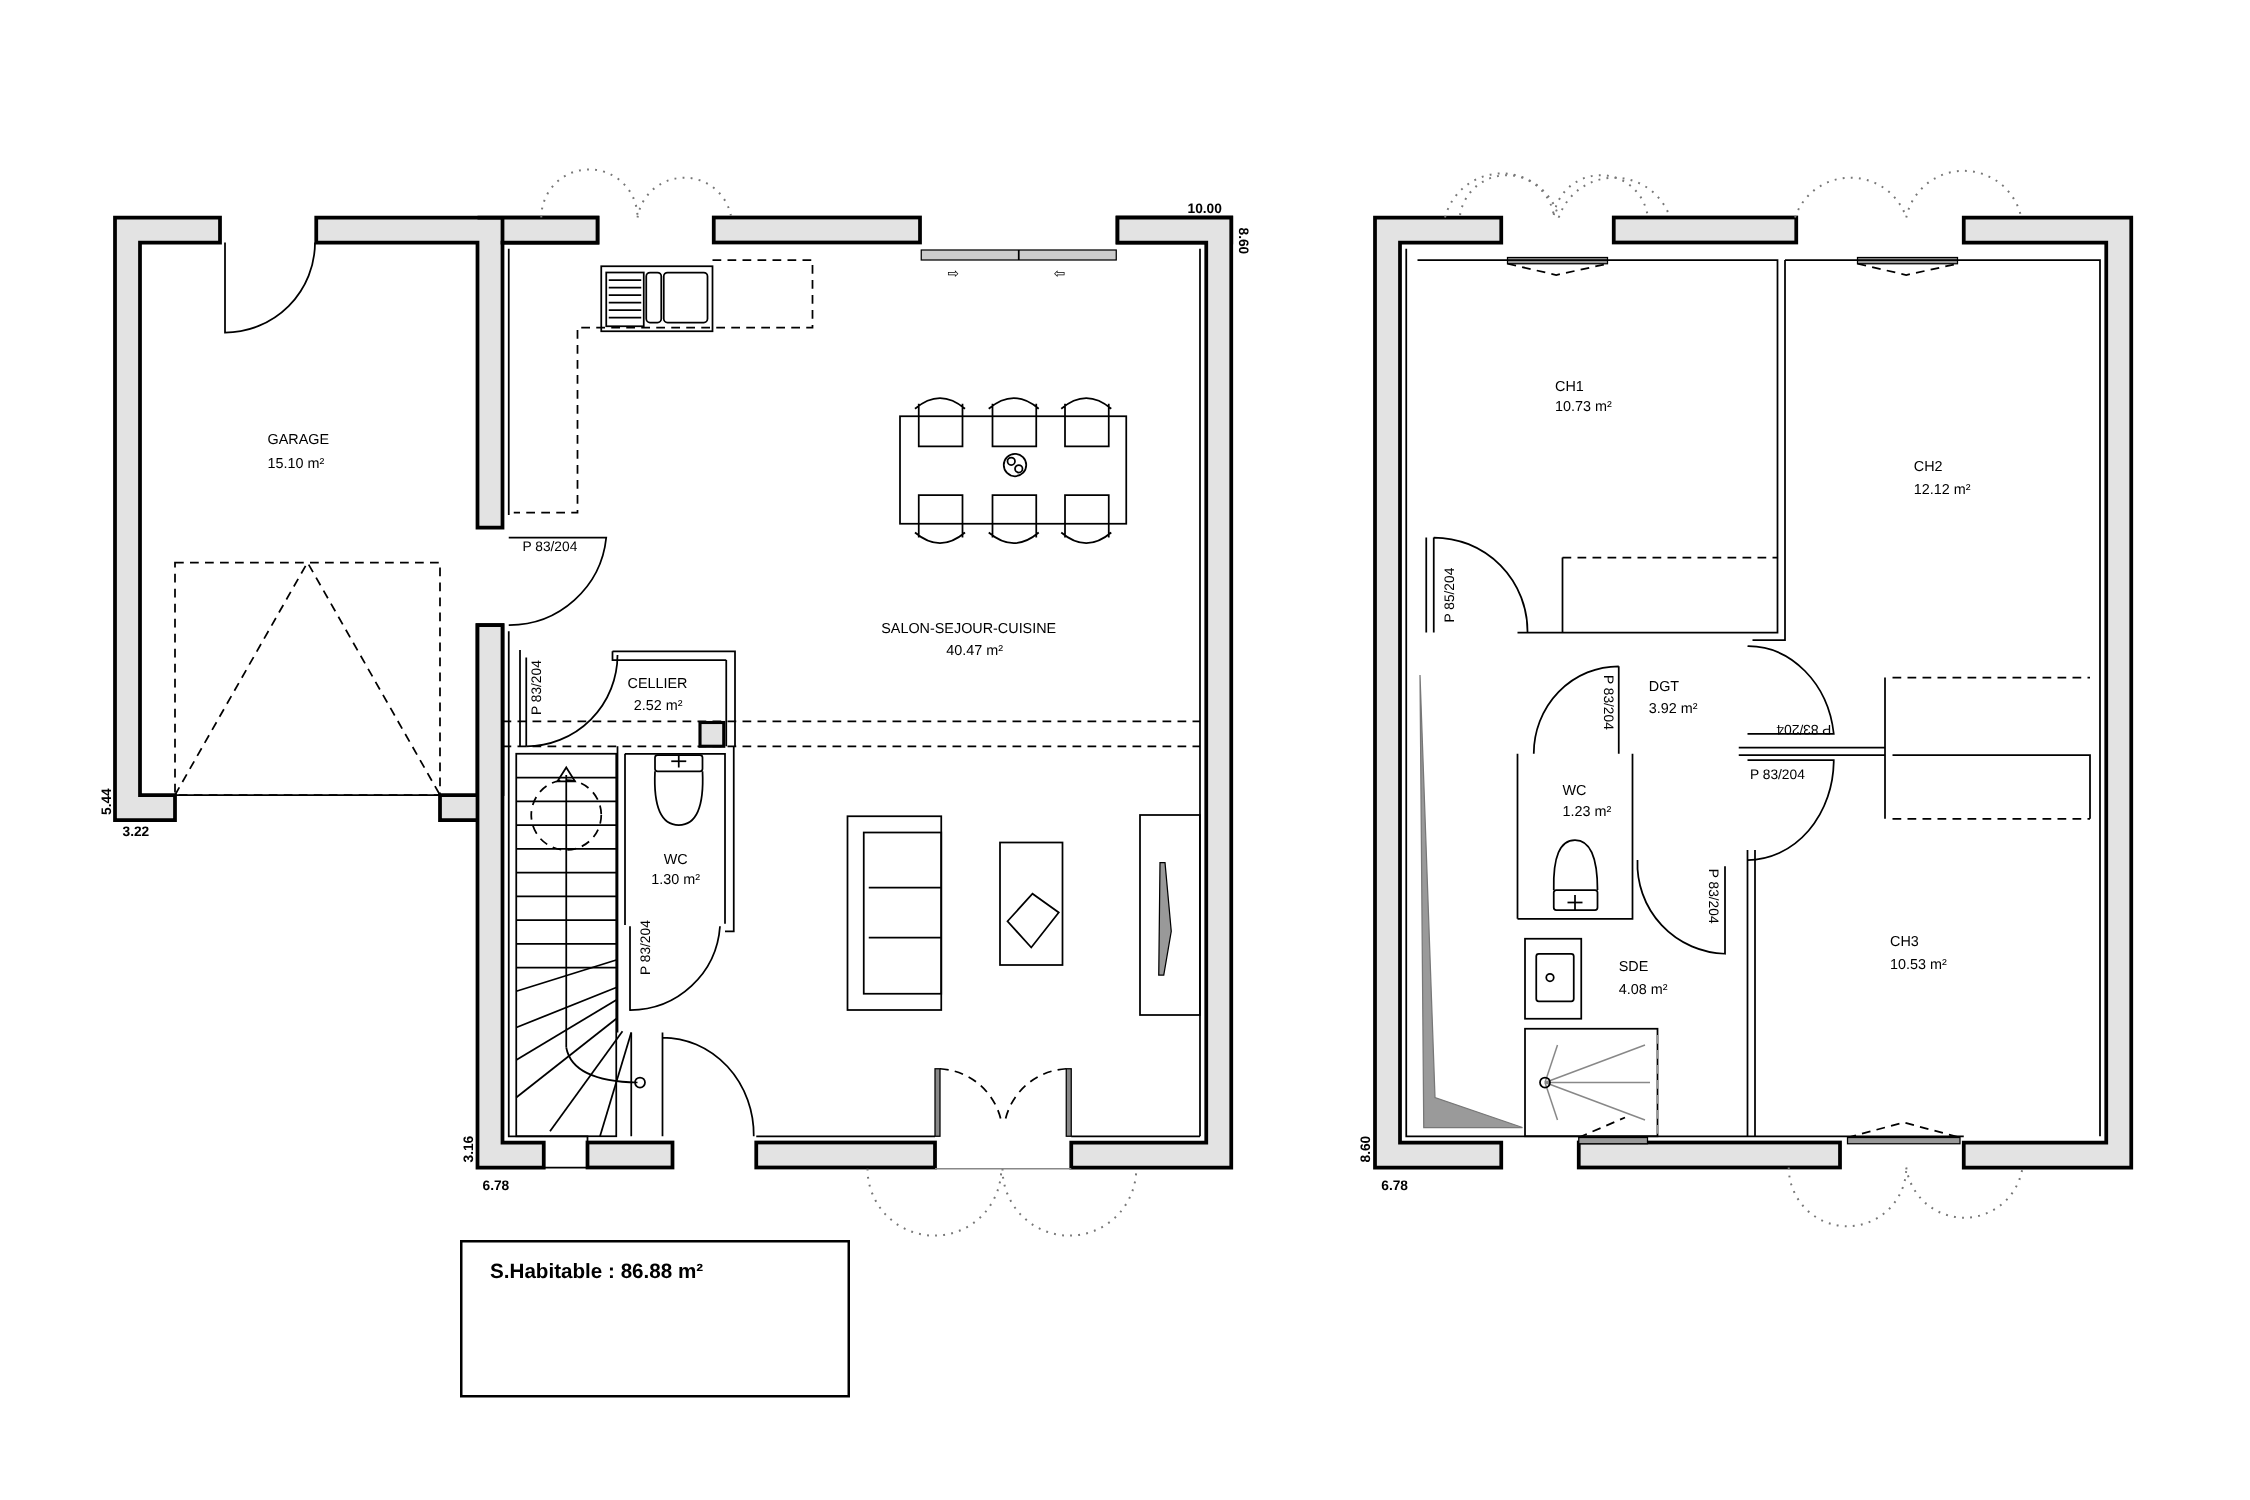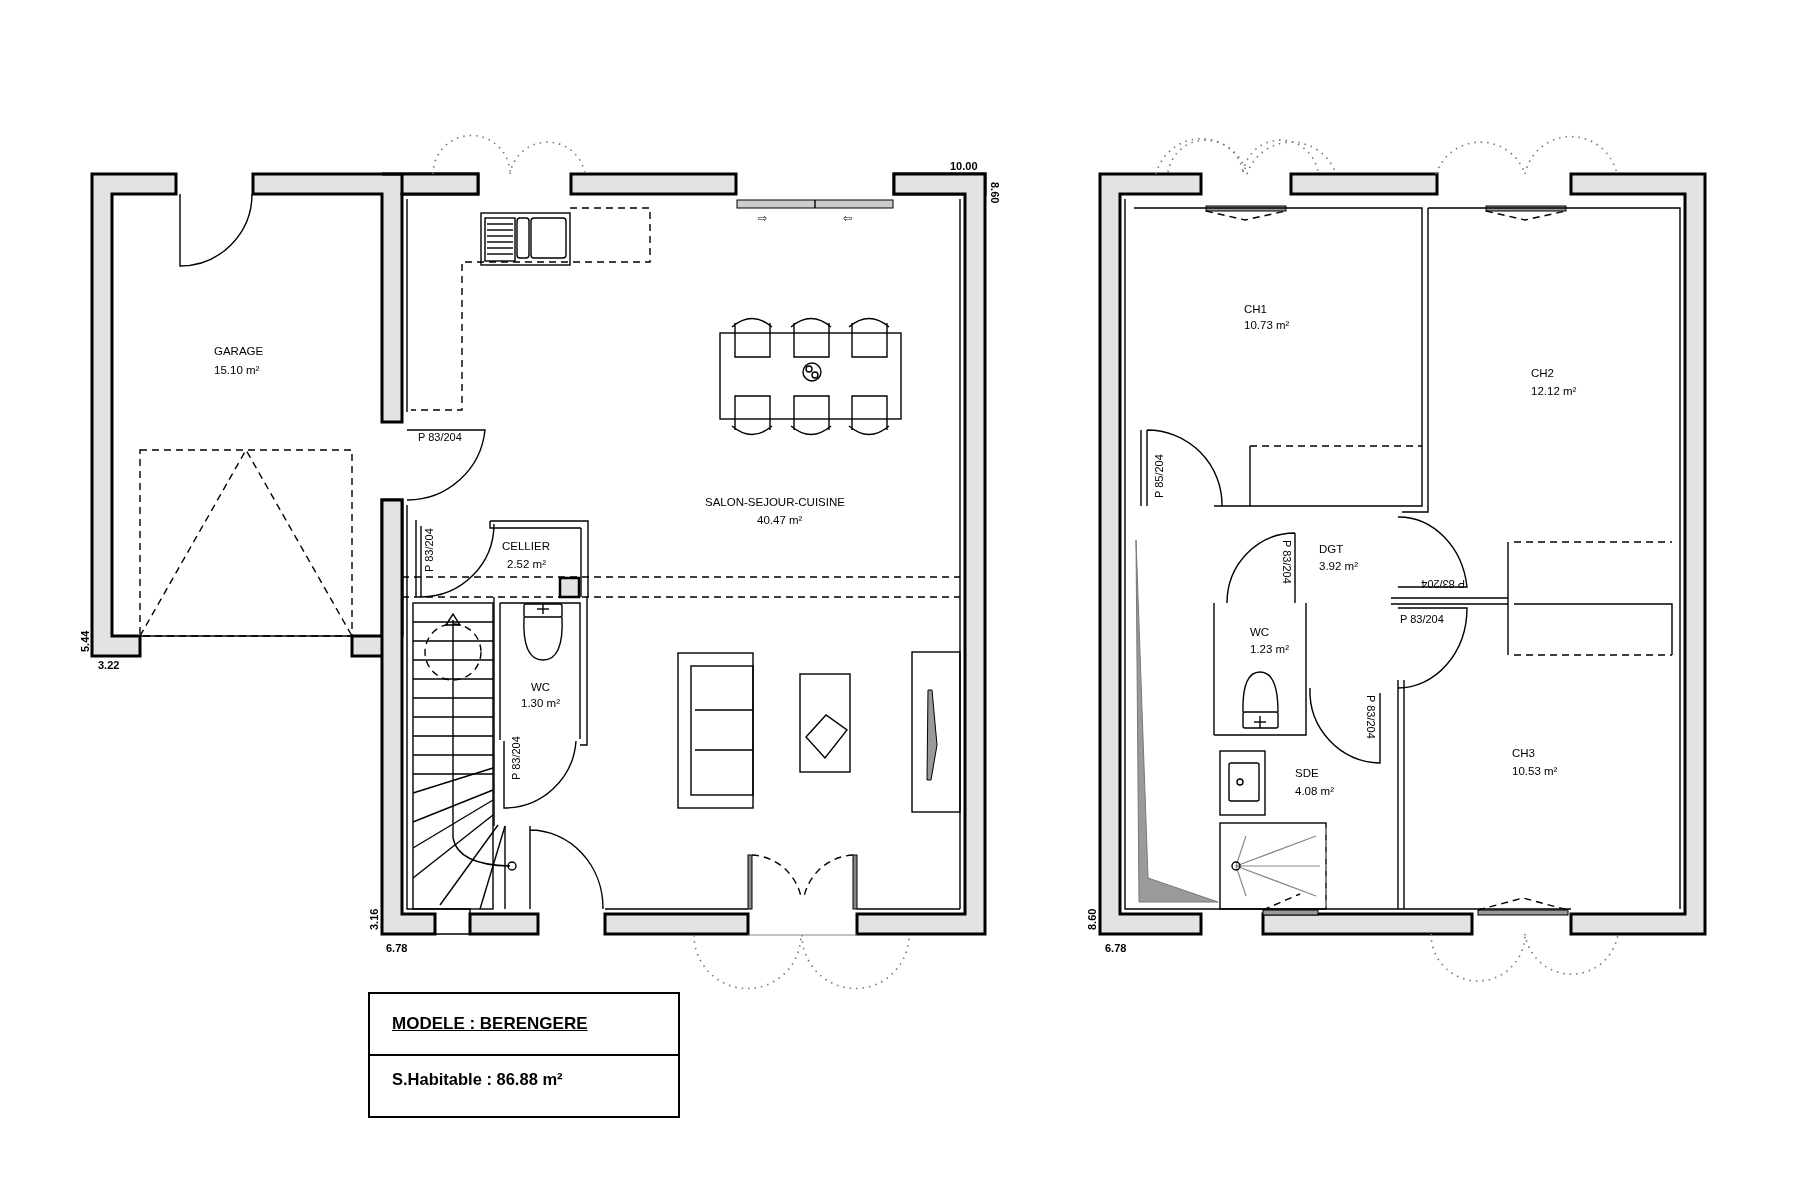--- a/index.html
+++ b/index.html
@@ -274,15 +274,14 @@
     <text class="room" x="1295" y="795">4.08 m²</text>
     <text class="room" x="1512" y="757">CH3</text>
     <text class="room" x="1512" y="775">10.53 m²</text>
 
     <text class="dim" transform="translate(1096,930) rotate(-90)">8.60</text>
     <text class="dim" x="1105" y="952">6.78</text>
   </g>
 </svg>
 
 <div class="title-box">
-  <div class="title-row1">MODELE : BERENGERE</div>
   <div class="title-row2">S.Habitable : 86.88 m²</div>
 </div>
 
 </body></html>

